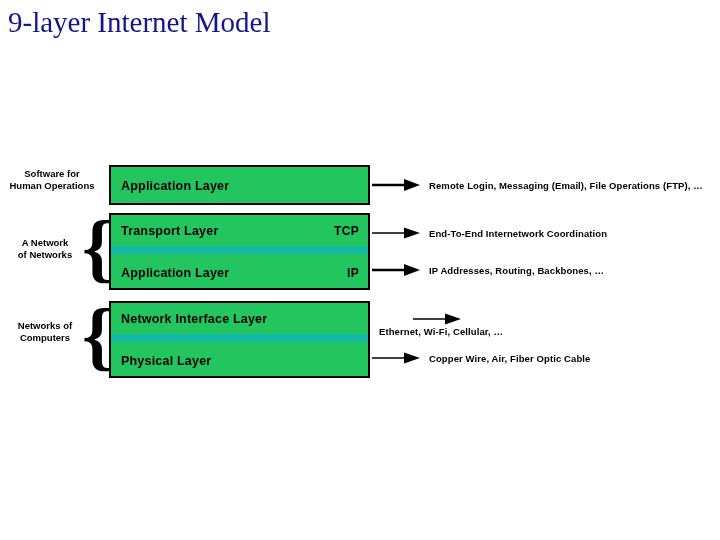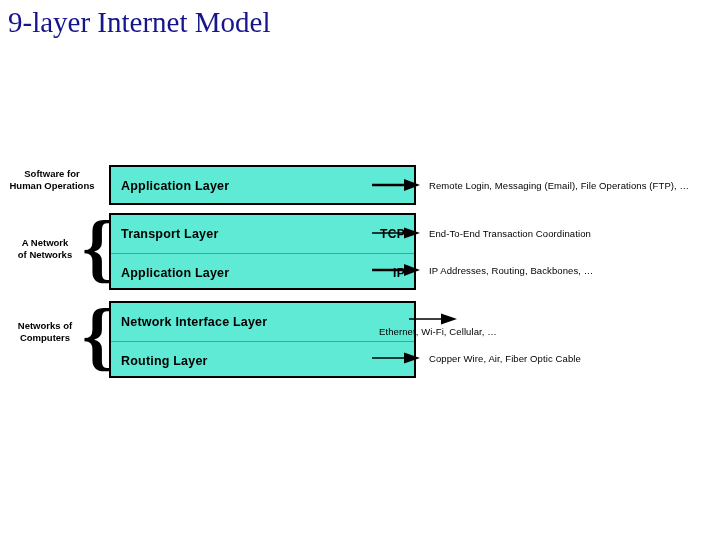--- a/index.html
+++ b/index.html
@@ -33,39 +33,39 @@
     left: 0;
     top: 0;
     width: 720px;
     height: 540px;
   }
 
   
   .layer-group {
     position: absolute;
     left: 109px;
-    width: 307px;
+    width: 261px;
     border: 2px solid #000000;
     box-sizing: border-box;
-    background: #5eead4;
+    background: #22c55e;
   }
   #group-application { top: 165px; height: 40px; }
   #group-internet    { top: 213px; height: 77px; }
   #group-network     { top: 301px; height: 77px; }
 
   .layer-row {
     position: relative;
     height: 38px;
     box-sizing: border-box;
     display: flex;
     align-items: center;
     justify-content: space-between;
     padding: 0 9px 0 10px;
   }
-  .layer-row.divided { border-bottom: 1px solid #14b8a6; height: 39px; }
+  .layer-row.divided { border-bottom: 8px solid #14b8a6; height: 39px; }
 
   .layer-name {
     font-size: 12.5px;
     font-weight: bold;
     color: #000000;
     letter-spacing: 0.2px;
     white-space: nowrap;
   }
   .layer-proto {
     font-size: 12px;
@@ -104,21 +104,21 @@
   .annotation-row {
     position: absolute;
     left: 372px;
     display: flex;
     align-items: center;
     height: 16px;
   }
   .arrow-svg { display: block; flex: none; }
   .annotation-text {
     font-size: 9.5px;
-    font-weight: normal;
+    font-weight: bold;
     color: #000000;
     white-space: nowrap;
     margin-left: 7px;
     letter-spacing: 0.1px;
   }
   #annotation-0 { top: 177px; }
   #annotation-1 { top: 225px; }
   #annotation-2 { top: 262px; }
   #annotation-3 { top: 312px; flex-direction: column; }
   #annotation-4 { top: 350px; }
@@ -165,39 +165,39 @@
       <span class="layer-proto">IP</span>
     </div>
   </div>
 
   <div id="group-network" class="layer-group">
     <div class="layer-row divided">
       <span class="layer-name">Network Interface Layer</span>
       <span class="layer-proto"></span>
     </div>
     <div class="layer-row">
-      <span class="layer-name">Routing Layer</span>
+      <span class="layer-name">Physical Layer</span>
       <span class="layer-proto"></span>
     </div>
   </div>
 
   <div id="annotation-0" class="annotation-row">
     <svg class="arrow-svg" width="50" height="14" viewBox="0 0 50 14">
       <line x1="0" y1="7" x2="34" y2="7" stroke="#000000" stroke-width="2.4"></line>
       <polygon points="32,1 48,7 32,13" fill="#000000"></polygon>
     </svg>
     <span class="annotation-text">Remote Login, Messaging (Email), File Operations (FTP), …</span>
   </div>
 
   <div id="annotation-1" class="annotation-row">
     <svg class="arrow-svg" width="50" height="14" viewBox="0 0 50 14">
       <line x1="0" y1="7" x2="34" y2="7" stroke="#000000" stroke-width="1.4"></line>
       <polygon points="32,1.5 48,7 32,12.5" fill="#000000"></polygon>
     </svg>
-    <span class="annotation-text">End-To-End Transaction Coordination</span>
+    <span class="annotation-text">End-To-End Internetwork Coordination</span>
   </div>
 
   <div id="annotation-2" class="annotation-row">
     <svg class="arrow-svg" width="50" height="14" viewBox="0 0 50 14">
       <line x1="0" y1="7" x2="34" y2="7" stroke="#000000" stroke-width="2.4"></line>
       <polygon points="32,1" fill="#000000"></polygon>
       <polygon points="32,1 48,7 32,13" fill="#000000"></polygon>
     </svg>
     <span class="annotation-text">IP Addresses, Routing, Backbones, …</span>
   </div>

